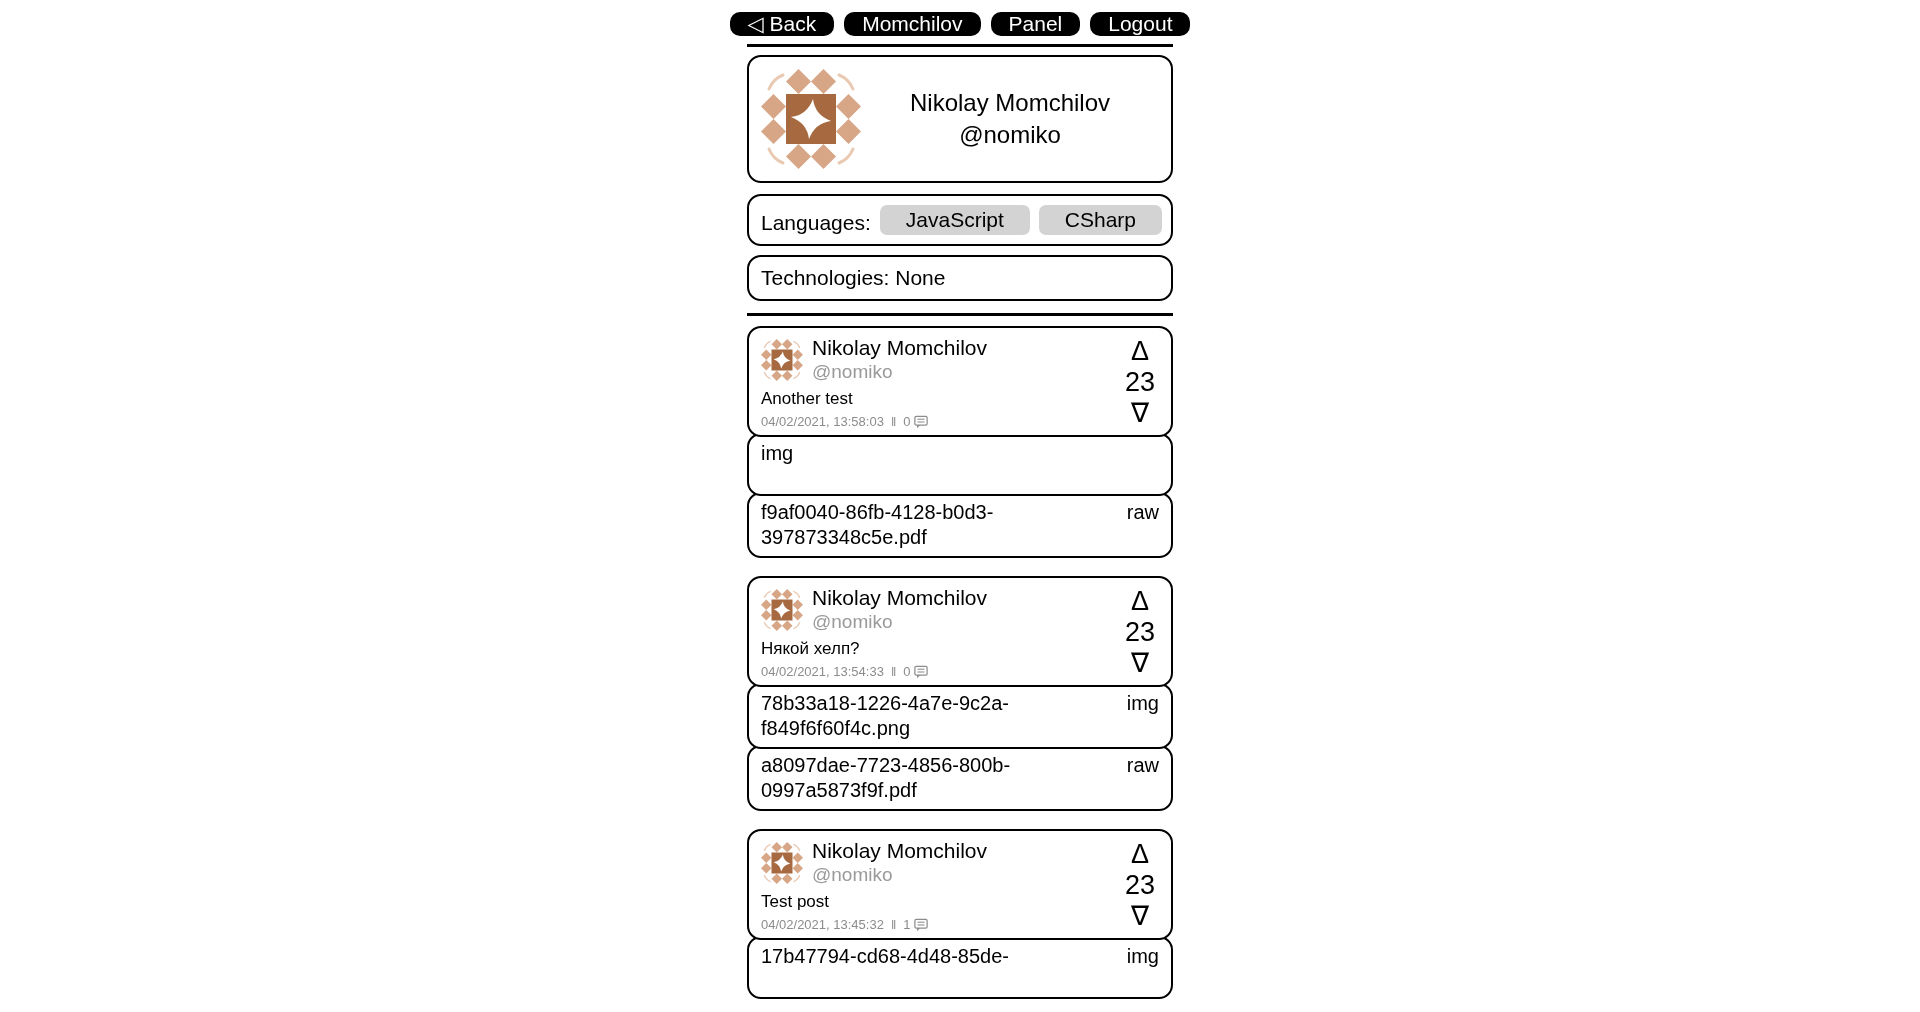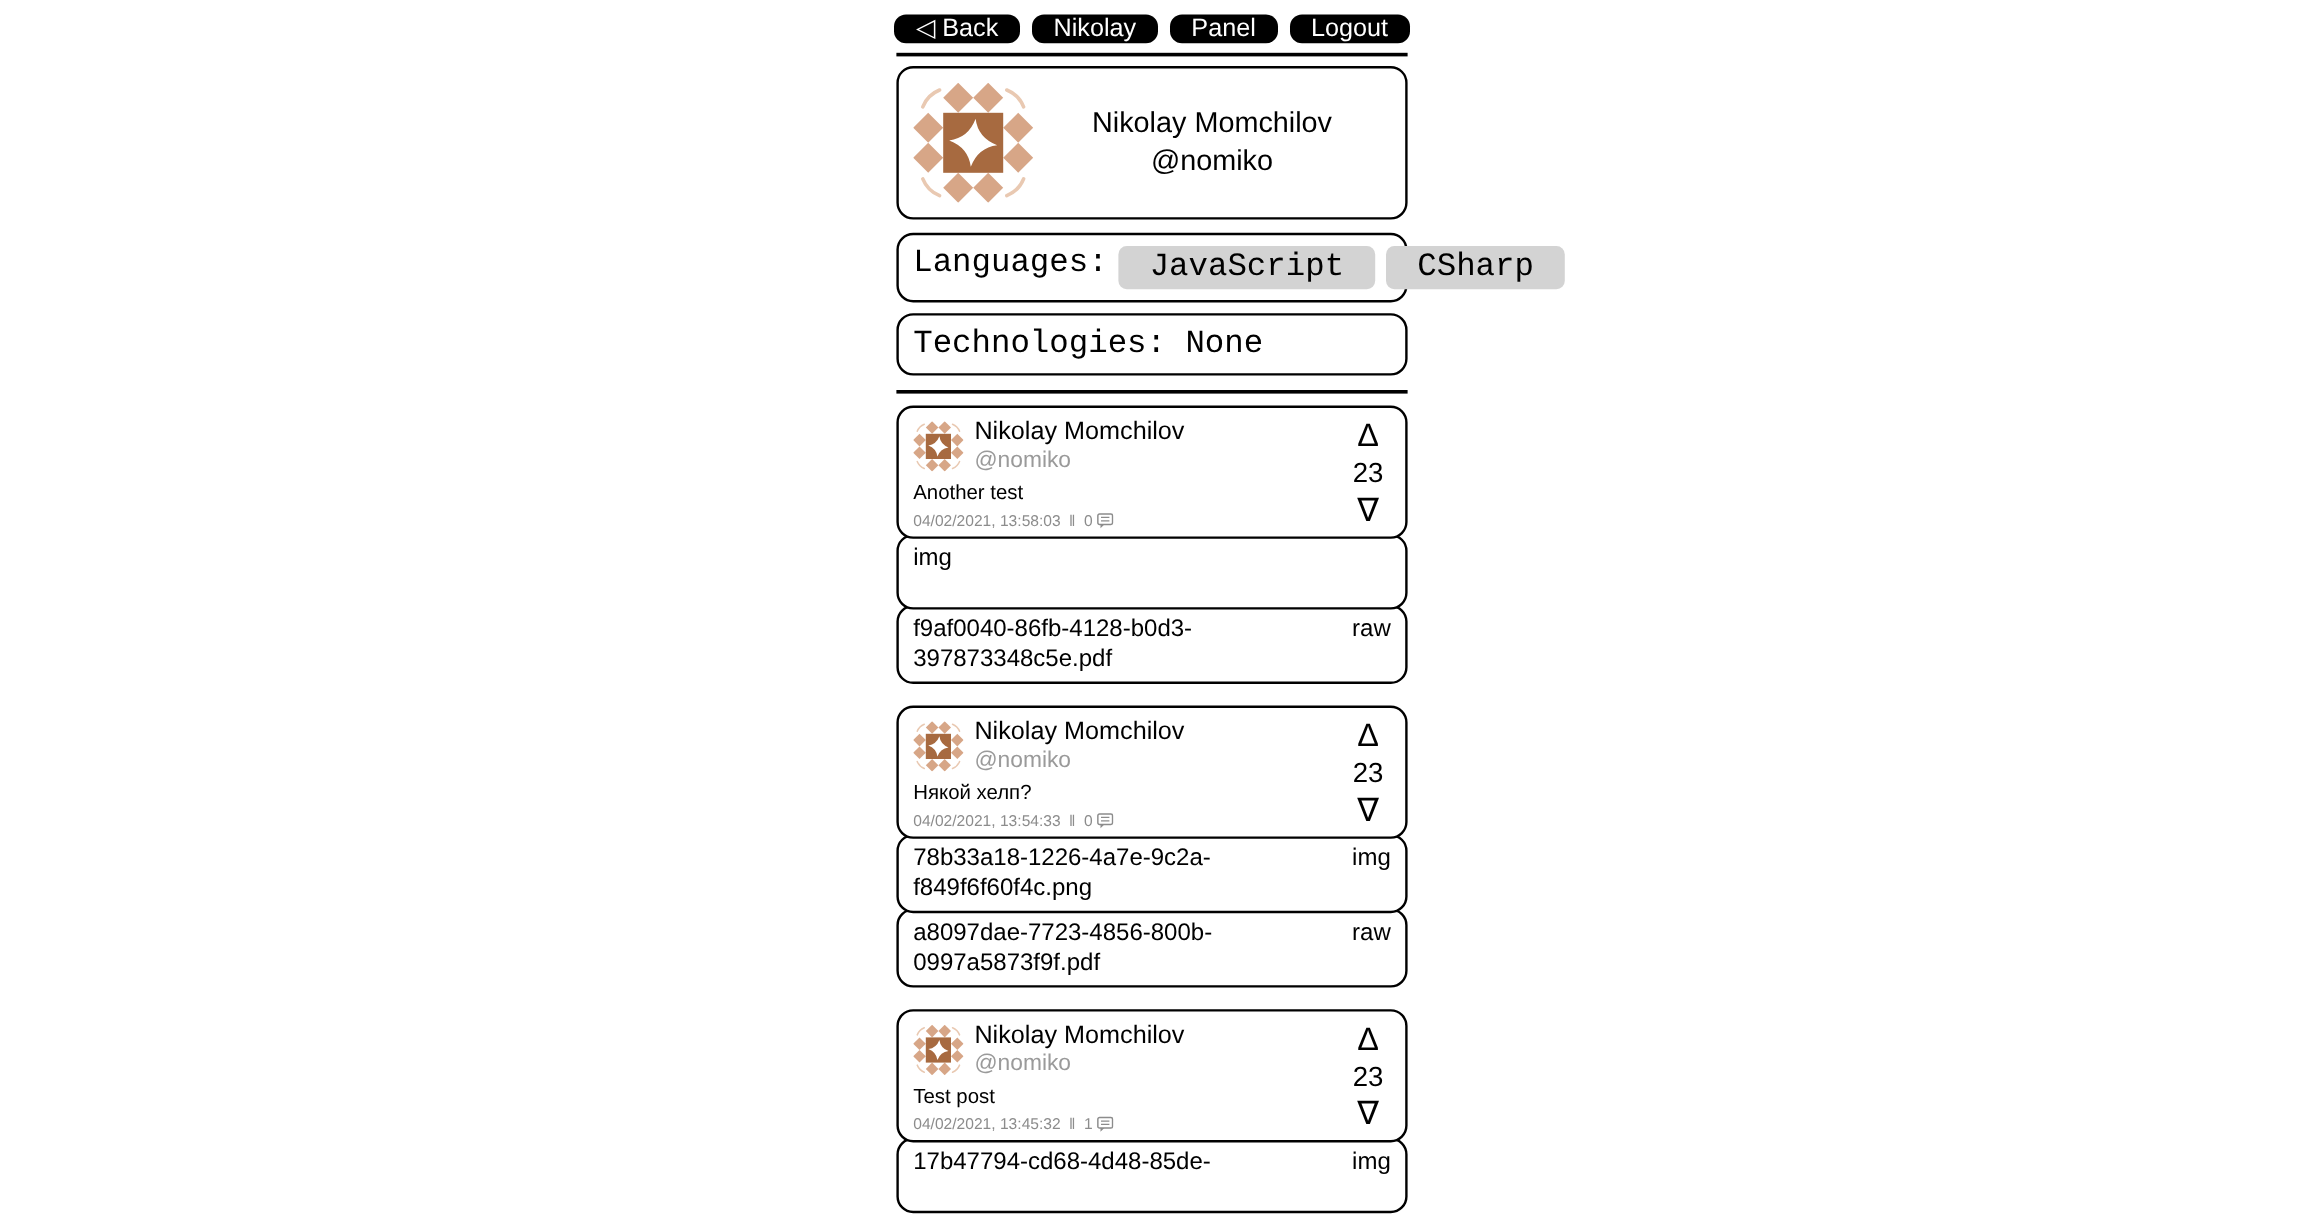--- a/index.html
+++ b/index.html
@@ -40,22 +40,22 @@
   .avatar { display: inline-block; line-height: 0; }
   .avatar-lg { width: 100px; height: 100px; flex: 0 0 100px; }
   .avatar-sm { width: 42px; height: 42px; flex: 0 0 42px; }
   .avatar svg { width: 100%; height: 100%; }
   .profile-name-block { flex: 1; text-align: center; font-size: 24px; line-height: 1.35; }
 
   
   .info-card {
     margin-top: 11px;
     padding: 9px 12px;
-    font-size: 27px;
-    display: flex; align-items: flex-start; gap: 9px; font-family: Liberation Mono, monospace;
+    font-size: 21px;
+    display: flex; align-items: flex-end; gap: 9px;
   }
   .info-card.tech { margin-top: 9px; }
   .badge { background: #d3d3d3; border-radius: 7px; padding: 3px 26px; }
 
   
   .post-group { margin-bottom: 18px; position: relative; }
   .post-group:last-child { margin-bottom: 0; }
   .post-card {
     display: flex;
     padding: 8px 10px 6px 12px;
@@ -72,21 +72,21 @@
     display: flex; align-items: flex-end; gap: 7px;
   }
   .comment-wrap { display: inline-flex; align-items: center; gap: 3px; }
   .vote-col {
     width: 42px;
     display: flex; flex-direction: column;
     justify-content: space-between; align-items: center;
     padding: 2px 0;
   }
   .vote-arrow { font-size: 27px; line-height: 1; cursor: pointer; }
-  .vote-count { font-size: 23px; line-height: 1; }
+  .vote-count { font-size: 27px; line-height: 1; }
 
   
   .attachment {
     margin-top: -4px;
     position: relative;
     display: flex; justify-content: space-between; align-items: flex-start;
     padding: 6px 12px;
     font-size: 20px;
     line-height: 1.25;
     min-height: 63px;
@@ -94,21 +94,21 @@
   .att-name { flex: 1; min-width: 0; padding-right: 10px; }
   .att-type { flex: 0 0 auto; }
 </style>
 </head>
 <body>
 
 <div class="page">
 
   <div class="toolbar">
     <button class="btn">◁ Back</button>
-    <button class="btn">Nikolay</button>
+    <button class="btn">Momchilov</button>
     <button class="btn">Panel</button>
     <button class="btn">Logout</button>
   </div>
 
   <div class="column">
     <hr class="rule">
 
     <div class="card profile-card">
       <span class="avatar avatar-lg">
         <svg viewBox="0 0 100 100" aria-hidden="true">

